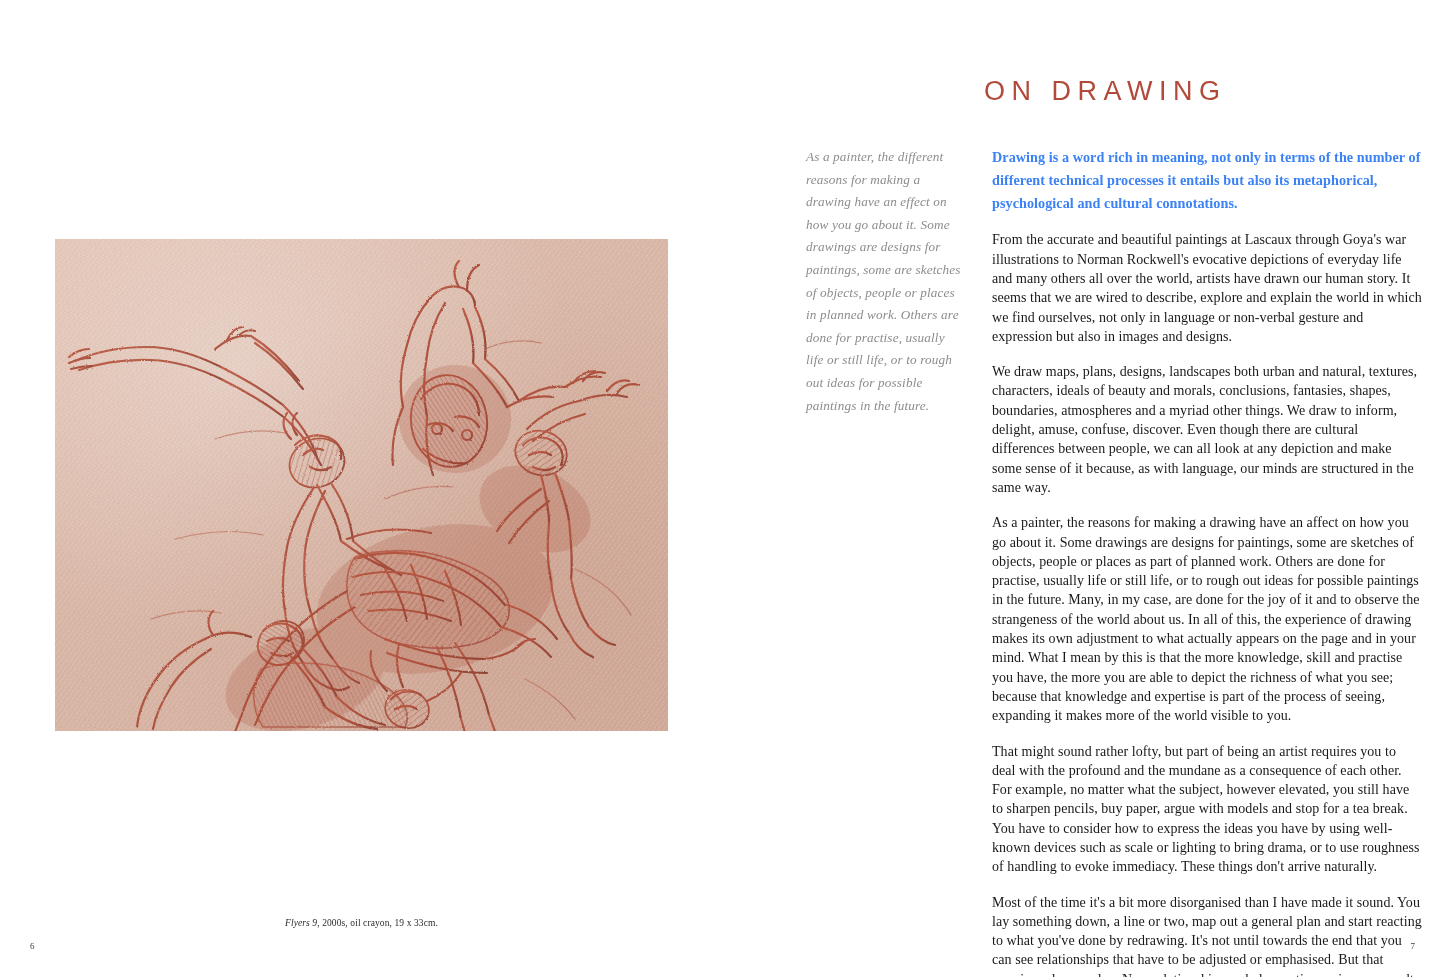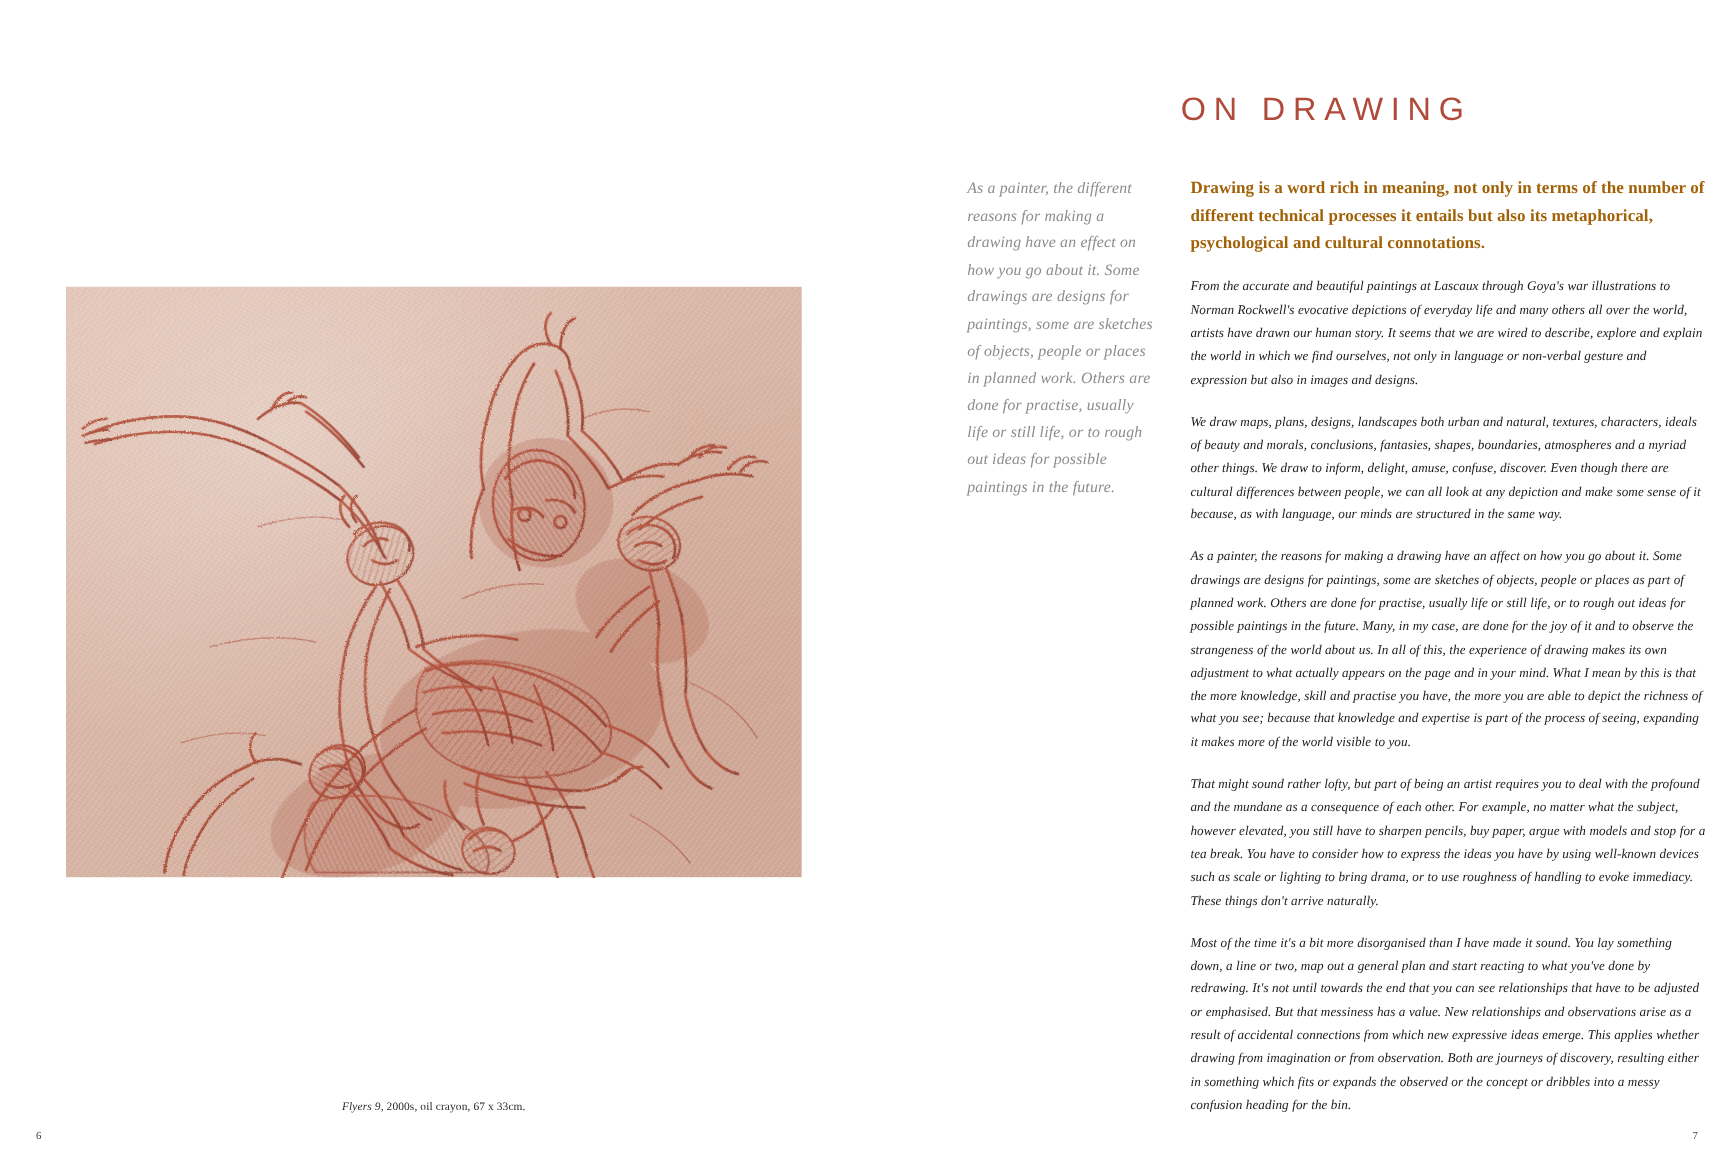--- a/index.html
+++ b/index.html
@@ -126,30 +126,29 @@
 
   .body-col {
     flex: 1 1 auto;
     width: 410px;
   }
   .lead {
     margin: 0 0 16px 0;
     font-weight: bold;
     font-size: 14.2px;
     line-height: 22.8px;
-    color: #a16207;
+    color: #3b82f6;
     letter-spacing: .05px;
   }
   .body-para {
     margin: 0 0 16px 0;
-    font-size: 11px;
+    font-size: 14px;
     line-height: 19.3px;
     color: #181818;
     letter-spacing: .06px;
-    font-style: italic;
   }
   .body-para:last-child { margin-bottom: 0; }
 </style>
 </head>
 <body>
 
 <div class="spread">
 
   <div class="page page-left">
 
@@ -323,21 +322,21 @@
               <path d="M96 380 C120 372 144 370 166 374"></path>
               <path d="M330 260 C352 250 376 246 398 248"></path>
               <path d="M470 440 C490 450 508 464 520 480"></path>
             </g>
           </g>
         </svg>
       </div>
     </div>
 
     <div class="caption">
-      <span class="work-title">Flyers 9</span><span>, 2000s, oil crayon, 67 x 33cm.</span>
+      <span class="work-title">Flyers 9</span><span>, 2000s, oil crayon, 19 x 33cm.</span>
     </div>
 
     <div class="folio folio-left">6</div>
   </div>
 
   <div class="page page-right">
 
     <h1 class="chapter-title">ON DRAWING</h1>
 
     <div class="columns">

